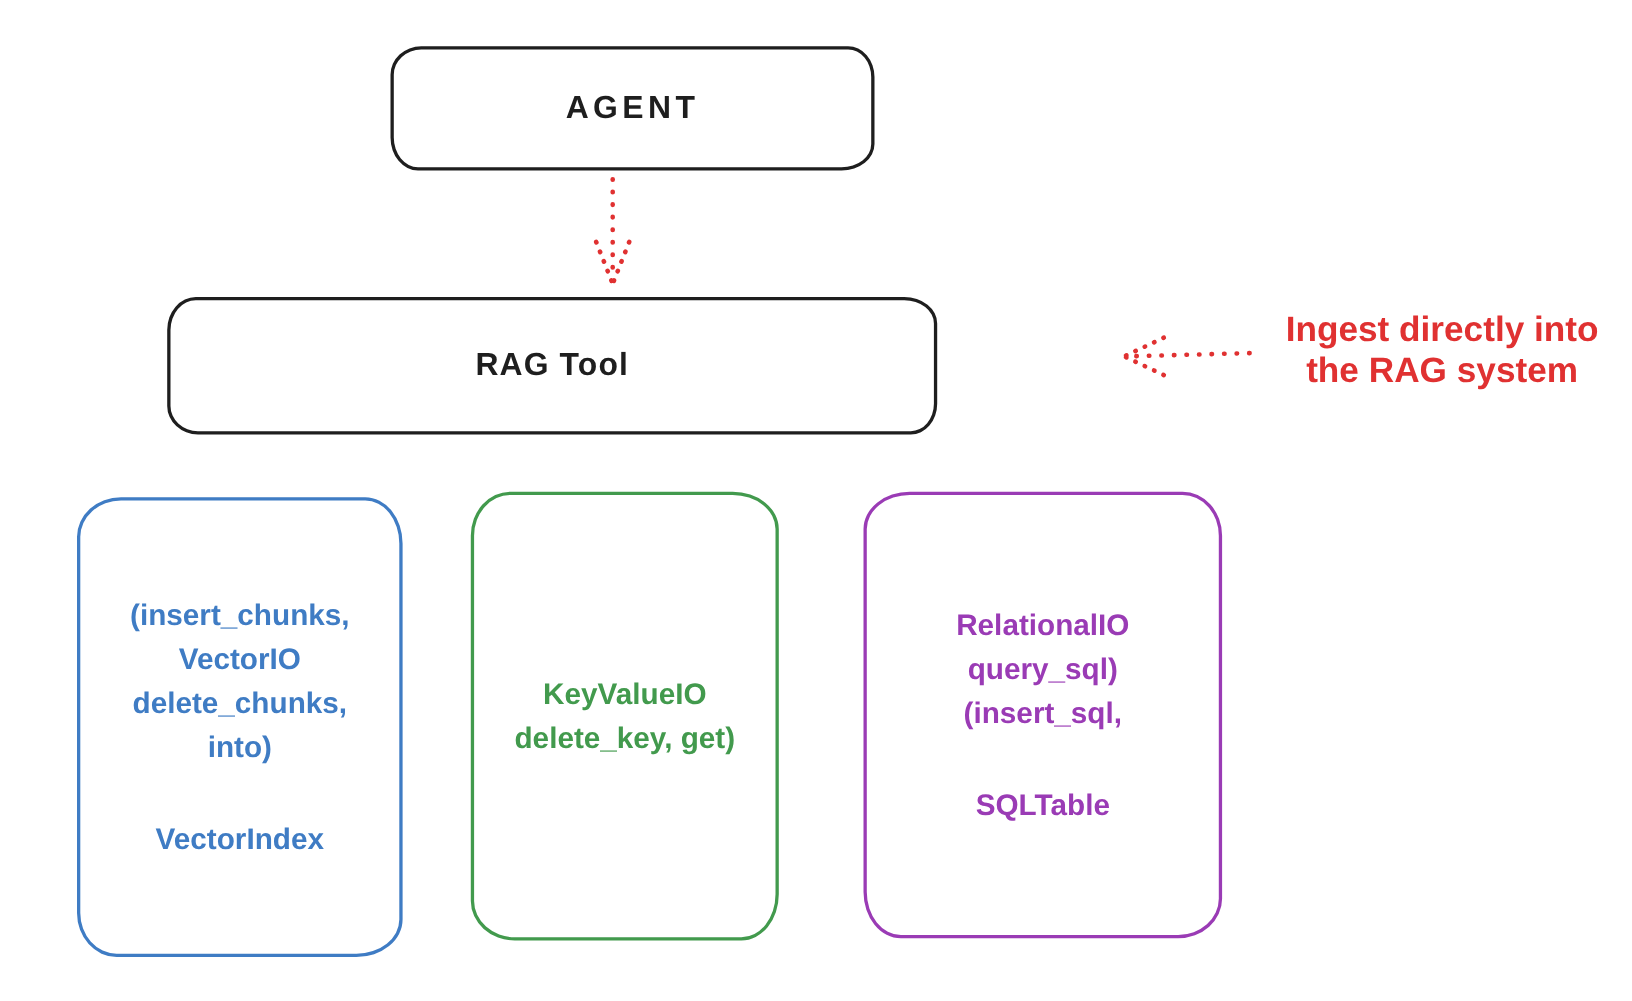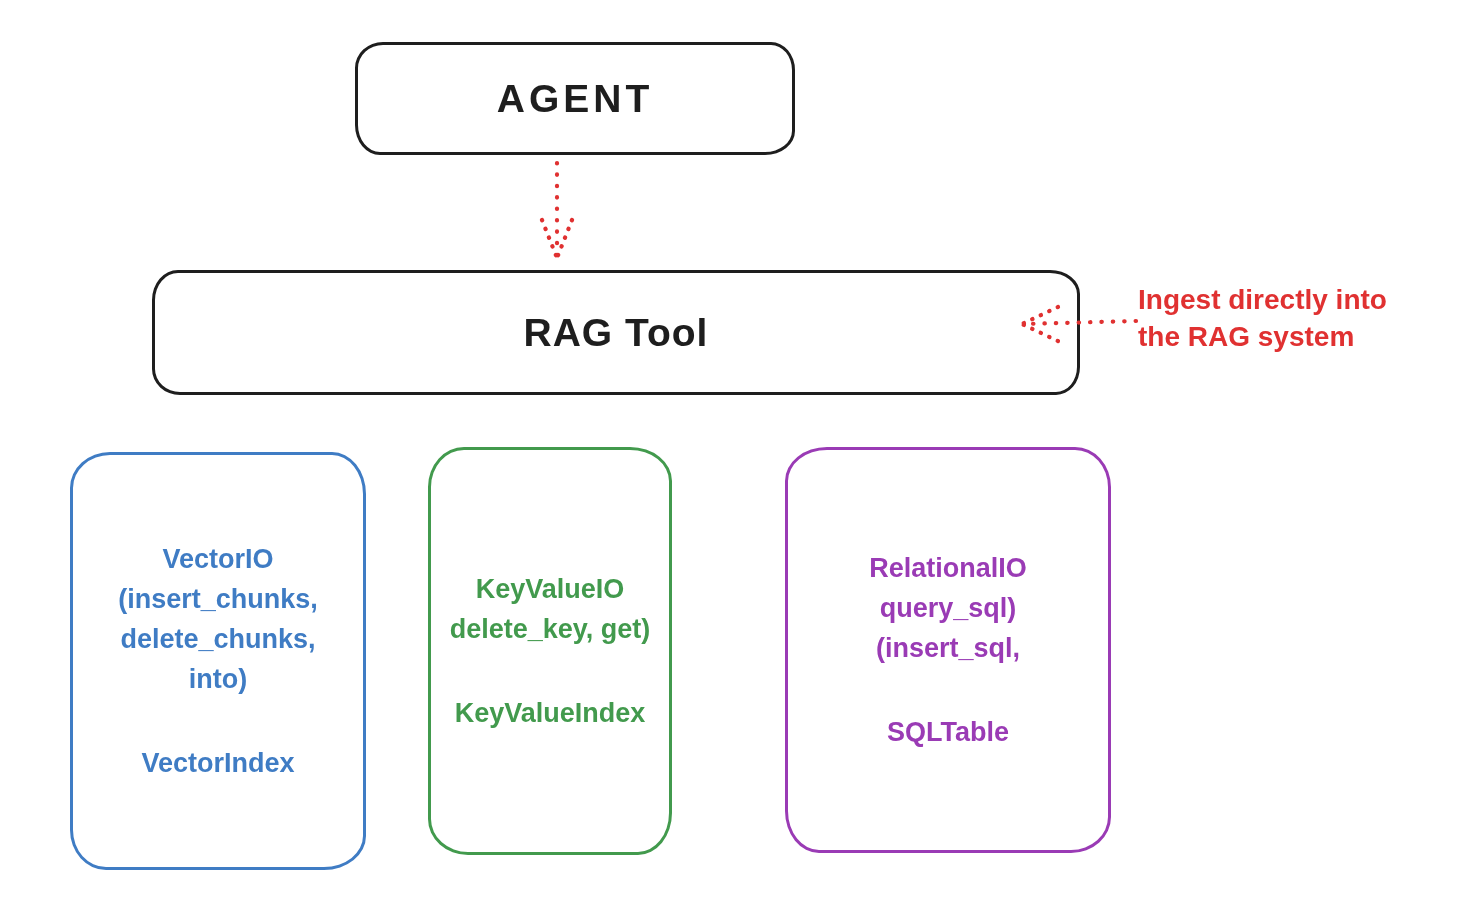--- a/index.html
+++ b/index.html
@@ -27,62 +27,63 @@
   }
   .box-black {
     border: 3.5px solid var(--black, #1e1e1e);
     color: var(--black, #1e1e1e);
   }
   .node-agent {
     left: 355px; top: 42px; width: 440px; height: 113px;
     border-radius: 28px 24px 30px 25px / 26px 28px 24px 30px;
   }
   .node-rag {
-    left: 152px; top: 270px; width: 928px; height: 125px;
+    left: 152px; top: 270px; width: 700px; height: 125px;
     border-radius: 26px 30px 24px 28px / 30px 24px 28px 26px;
   }
   .node-label {
-    font-size: 39px;
+    font-size: 29px;
     font-weight: bold;
     letter-spacing: 1px;
   }
   .node-agent .node-label { letter-spacing: 4px; }
 
   .card {
     border-width: 3.5px;
     border-style: solid;
     font-weight: bold;
     font-size: 27px;
     line-height: 40px;
   }
   .card-blue {
     left: 70px; top: 452px; width: 296px; height: 418px;
     border-radius: 40px 34px 42px 36px / 36px 42px 34px 40px;
     border-color: var(--blue, #3f7cc4);
     color: var(--blue, #3f7cc4);
   }
   .card-green {
-    left: 428px; top: 447px; width: 244px; height: 408px;
+    left: 428px; top: 447px; width: 280px; height: 408px;
     border-radius: 36px 42px 34px 40px / 40px 34px 42px 36px;
     border-color: var(--green, #429a4d);
     color: var(--green, #429a4d);
   }
   .card-purple {
     left: 785px; top: 447px; width: 326px; height: 406px;
     border-radius: 42px 36px 40px 34px / 34px 40px 36px 42px;
     border-color: var(--purple, #9a3bb5);
     color: var(--purple, #9a3bb5);
   }
   .card-footer { margin-top: 44px; }
 
   .annotation {
     position: absolute;
     left: 1138px; top: 281px; width: 346px;
+    text-align: center;
     color: var(--red, #e03131);
-    font-size: 28px;
+    font-size: 32px;
     line-height: 37px;
     font-weight: bold;
   }
   svg.arrow { position: absolute; overflow: visible; }
   .dotted-stroke {
     fill: none;
     stroke: var(--red, #e03131);
     stroke-width: 4.2;
     stroke-linecap: round;
     stroke-dasharray: 0.4 11;
@@ -118,34 +119,33 @@
     <path class="dotted-stroke-head" d="M46 9 L10 26 M46 43 L10 26"></path>
   </svg>
 
   <div class="annotation">
     <div>Ingest directly into</div>
     <div>the RAG system</div>
   </div>
 
   <div class="node card card-blue">
     <div class="card-main">
+      <div>(insert_chunks,</div>
       <div>VectorIO</div>
-      <div>(insert_chunks,</div>
       <div>delete_chunks,</div>
       <div>into)</div>
     </div>
     <div class="card-footer">VectorIndex</div>
   </div>
 
   <div class="node card card-green">
     <div class="card-main">
       <div>KeyValueIO</div>
       <div>delete_key, get)</div>
     </div>
-    <div class="card-footer">KeyValueIndex</div>
   </div>
 
   <div class="node card card-purple">
     <div class="card-main">
       <div>RelationalIO</div>
       <div>query_sql)</div>
       <div>(insert_sql,</div>
     </div>
     <div class="card-footer">SQLTable</div>
   </div>

